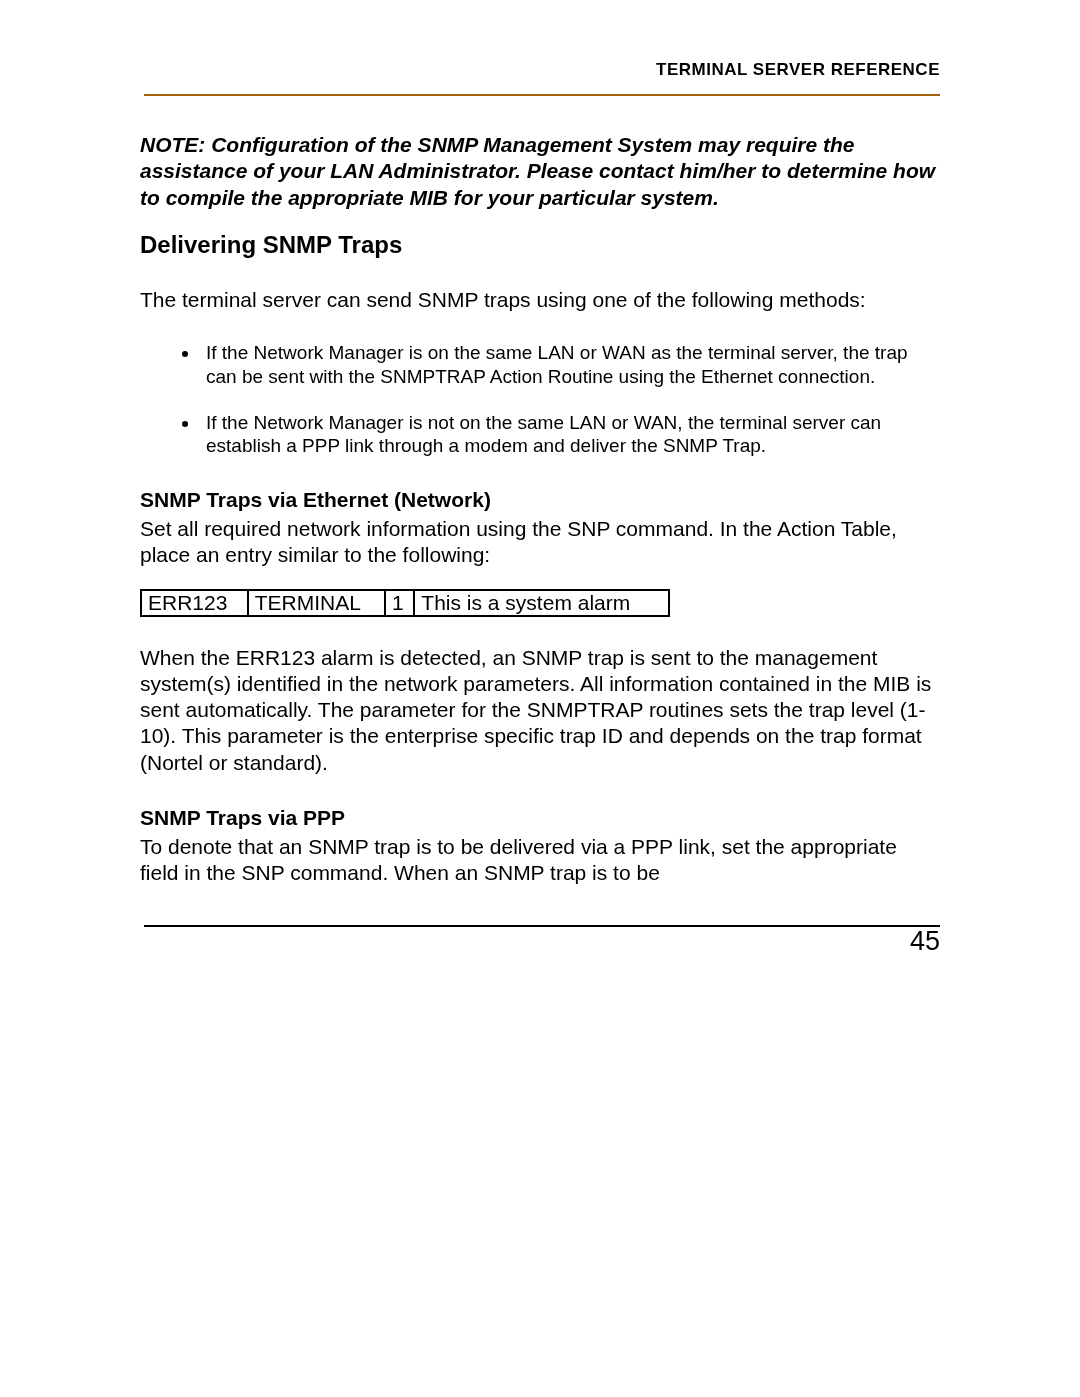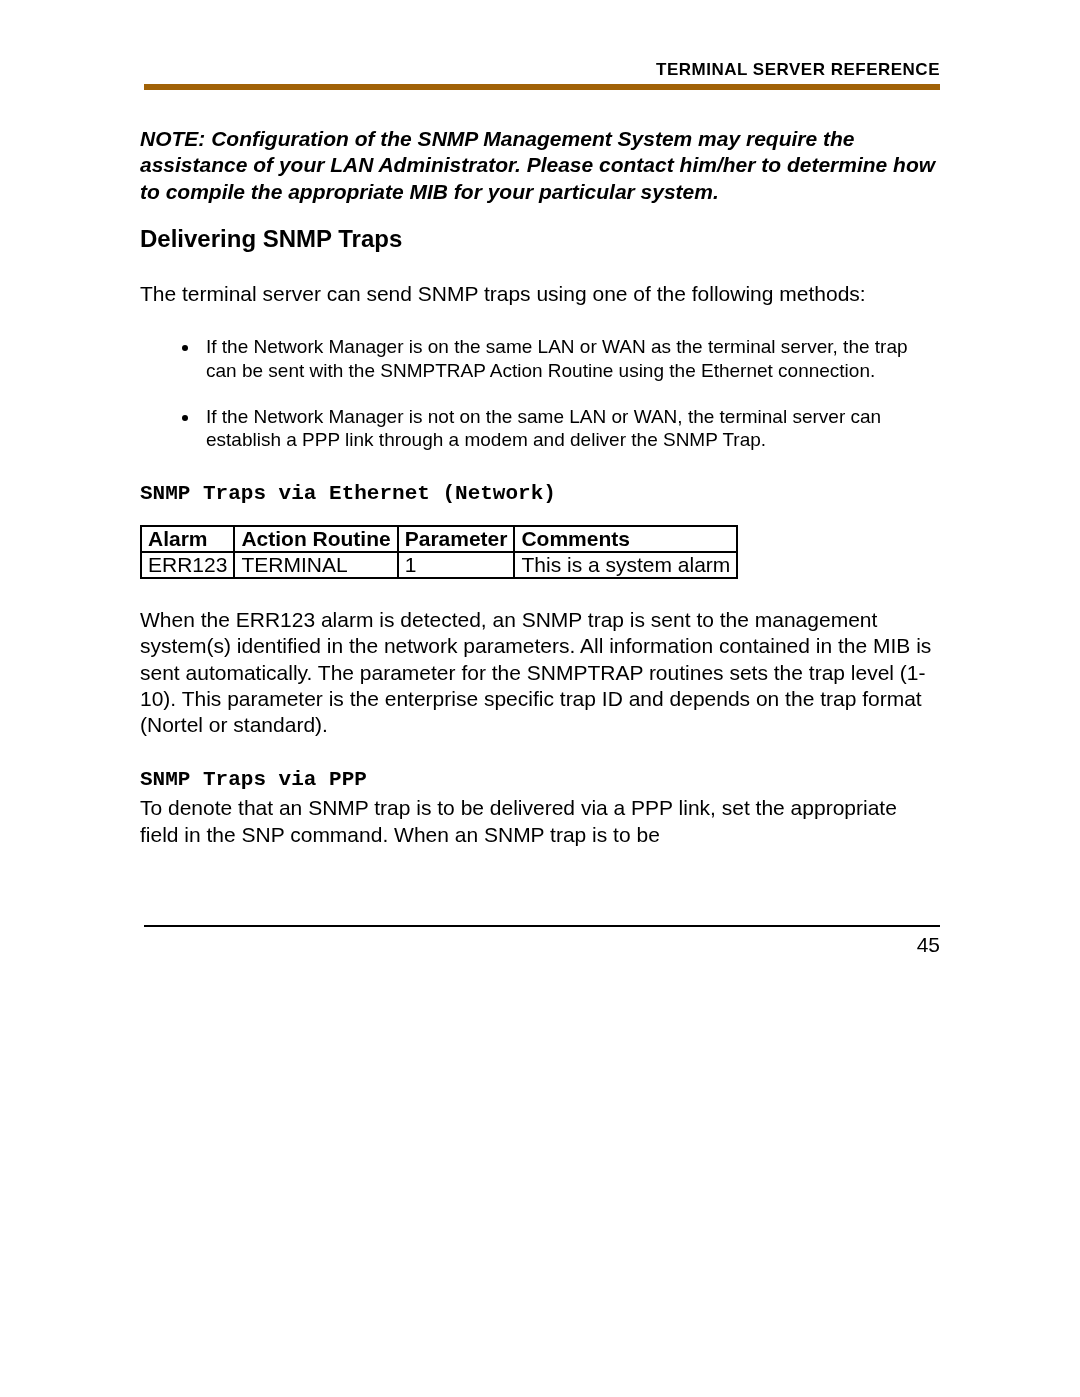--- a/index.html
+++ b/index.html
@@ -11,22 +11,22 @@
     width: 1080px;
     height: 1397px;
     position: relative;
     font-family: Arial, Helvetica, sans-serif;
     color: #000;
     box-sizing: border-box;
     padding: 60px 140px 60px 140px;
   }
   .header {
     text-align: right;
-    border-bottom: 6px solid #a16207;
-    padding-bottom: 4px;
+    border-bottom: 2px solid #a16207;
+    padding-bottom: 14px;
     margin-left: 4px;
   }
   .header-text {
     font-weight: 900;
     letter-spacing: 0.5px;
     font-size: 17px;
     font-family: Arial, Helvetica, sans-serif;
   }
   .note {
     font-style: italic;
@@ -53,21 +53,20 @@
     line-height: 1.25;
   }
   ul.bullets li {
     margin-bottom: 22px;
     padding-left: 6px;
   }
   .h2 {
     font-weight: bold;
     font-size: 21px;
     margin-top: 30px;
-    font-family: Liberation Mono, monospace;
   }
   .body-tight {
     font-size: 21px;
     line-height: 1.25;
     margin-top: 4px;
   }
   table.action {
     border-collapse: collapse;
     margin-top: 20px;
     width: 530px;
@@ -87,21 +86,21 @@
     position: absolute;
     left: 144px;
     right: 140px;
     bottom: 470px;
     border-top: 2px solid #000;
   }
   .page-number {
     position: absolute;
     right: 140px;
     bottom: 440px;
-    font-size: 21px;
+    font-size: 27px;
   }
 </style>
 </head>
 <body>
 
 <div class="page">
 
   <div class="header">
     <span class="header-text">TERMINAL SERVER REFERENCE</span>
   </div>
@@ -111,29 +110,24 @@
   <div class="h1">Delivering SNMP Traps</div>
 
   <div class="body">The terminal server can send SNMP traps using one of the following methods:</div>
 
   <ul class="bullets">
     <li>If the Network Manager is on the same LAN or WAN as the terminal server, the trap can be sent with the SNMPTRAP Action Routine using the Ethernet connection.</li>
     <li>If the Network Manager is not on the same LAN or WAN, the terminal server can establish a PPP link through a modem and deliver the SNMP Trap.</li>
   </ul>
 
   <div class="h2">SNMP Traps via Ethernet (Network)</div>
+  <div class="body-tight">Set all required network information using the SNP command.  In the Action Table, place an entry similar to the following:</div>
 
   <table class="action">
     <tbody>
-        <tr>
-      <th>Alarm</th>
-      <th>Action Routine</th>
-      <th>Parameter</th>
-      <th>Comments</th>
-    </tr>
     <tr>
       <td>ERR123</td>
       <td>TERMINAL</td>
       <td>1</td>
       <td>This is a system alarm</td>
     </tr>
   </tbody>
     </table>
 
   <div class="body">When the ERR123 alarm is detected, an SNMP trap is sent to the management system(s) identified in the network parameters.  All information contained in the MIB is sent automatically. The parameter for the SNMPTRAP routines sets the trap level (1-10). This parameter is the enterprise specific trap ID and depends on the trap format (Nortel or standard).</div>

